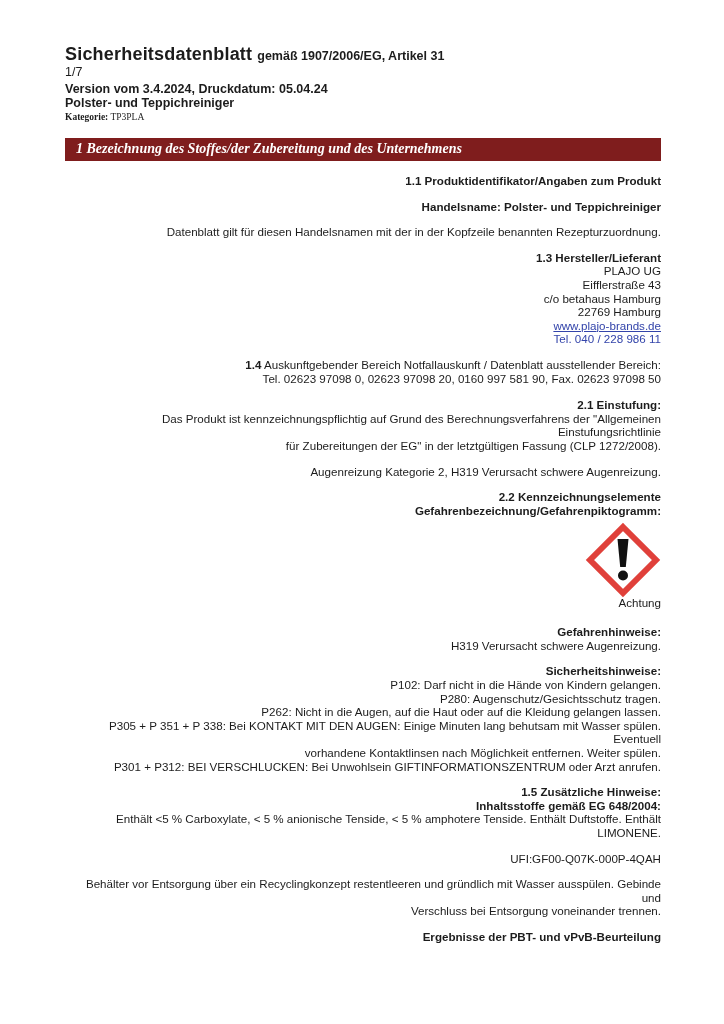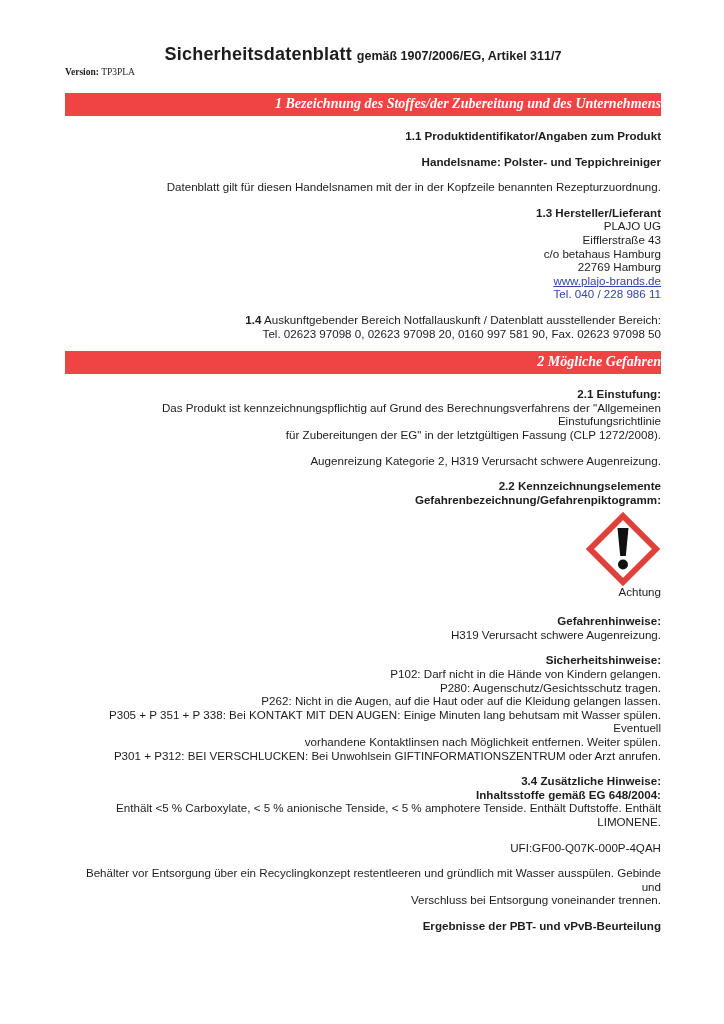--- a/index.html
+++ b/index.html
@@ -8,42 +8,41 @@
     width: 724px; height: 1024px;
     font-family: "Liberation Sans", "DejaVu Sans", sans-serif;
     color: #1c1c1c;
     overflow: hidden;
     position: relative;
   }
   .page {
     padding: 44px 63px 0 65px;
   }
   
-  .hdr-row { display: flex; justify-content: center; align-items: baseline; }
+  .hdr-row { display: flex; justify-content: flex-start; align-items: baseline; flex-direction: column; }
   .hdr-title-main { font-size: 18px; font-weight: bold; letter-spacing: 0.2px; }
   .hdr-title-suffix { font-size: 12.5px; font-weight: bold; margin-left: 5px; }
-  .hdr-page { font-size: 12.5px; font-weight: bold; }
+  .hdr-page { font-size: 12.5px; font-weight: normal; }
   .hdr-version { font-size: 12.5px; font-weight: bold; margin-top: 3px; }
   .hdr-product { font-size: 12.5px; font-weight: bold; }
   .hdr-rezeptur {
     font-family: "Liberation Serif", "DejaVu Serif", serif;
     font-size: 9.5px; margin-top: 2px;
   }
   .hdr-rezeptur .lbl { font-weight: bold; }
   
   .banner {
-    background: #ef4444;
+    background: #7f1d1d;
     color: #ffffff;
     font-family: "Liberation Serif", "DejaVu Serif", serif;
     font-style: italic;
     font-weight: bold;
     font-size: 14px;
     padding: 3px 0 4px 11px;
     margin-top: 16px;
-    text-align: right;
   }
   .banner-2 { margin-top: 11px; }
   
   .txt { font-size: 11.6px; line-height: 13.6px; white-space: pre-line; text-align: right; }
   .b { font-weight: bold; }
   .gap { margin-top: 12px; padding-left: 16px; }
   .first { margin-top: 13px; }
   a.doclink {
     color: #3344aa; font-weight: normal; text-decoration: underline; cursor: pointer;
   }
@@ -57,22 +56,26 @@
 
 <div class="page">
 
   <div>
     <div class="hdr-row">
       <div>
         <span class="hdr-title-main">Sicherheitsdatenblatt</span><span class="hdr-title-suffix">gemäß 1907/2006/EG, Artikel 31</span>
       </div>
       <div class="hdr-page">1/7</div>
     </div>
+    <div class="hdr-row">
+      <div class="hdr-version">Version vom 3.4.2024, Druckdatum: 05.04.24</div>
+      <div class="hdr-product">Polster- und Teppichreiniger</div>
+    </div>
     <div class="hdr-rezeptur">
-      <span class="lbl">Version:</span>
+      <span class="lbl">Kategorie:</span>
       <span>TP3PLA</span>
     </div>
   </div>
 
   <div class="banner">1 Bezeichnung des Stoffes/der Zubereitung und des Unternehmens</div>
 
   <div class="txt b first">1.1 Produktidentifikator/Angaben zum Produkt</div>
 
   <div class="txt b gap">Handelsname: Polster- und Teppichreiniger</div>
 
@@ -83,21 +86,20 @@
   <div class="txt">PLAJO UG</div>
   <div class="txt">Eifflerstraße 43</div>
   <div class="txt">c/o betahaus Hamburg</div>
   <div class="txt">22769 Hamburg</div>
   <div class="txt"><a class="doclink">www.plajo-brands.de</a></div>
   <div class="txt bluetxt">Tel. 040 / 228 986 11</div>
 
   <div class="txt gap"><span class="b">1.4</span><span> Auskunftgebender Bereich Notfallauskunft / Datenblatt ausstellender Bereich:</span></div>
   <div class="txt">Tel. 02623 97098 0, 02623 97098 20, 0160 997 581 90, Fax. 02623 97098 50</div>
 
-  <div class="banner banner-2">2 Mögliche Gefahren</div>
 
   <div class="txt b first">2.1 Einstufung:</div>
   <div class="txt">Das Produkt ist kennzeichnungspflichtig auf Grund des Berechnungsverfahrens der "Allgemeinen Einstufungsrichtlinie
 für Zubereitungen der EG" in der letztgültigen Fassung (CLP 1272/2008).</div>
 
   <div class="txt gap">Augenreizung Kategorie 2, H319 Verursacht schwere Augenreizung.</div>
 
   <div class="txt b gap">2.2 Kennzeichnungselemente</div>
   <div class="txt b">Gefahrenbezeichnung/Gefahrenpiktogramm:</div>
 
@@ -114,21 +116,21 @@
   <div class="txt">H319 Verursacht schwere Augenreizung.</div>
 
   <div class="txt b gap">Sicherheitshinweise:</div>
   <div class="txt">P102: Darf nicht in die Hände von Kindern gelangen.</div>
   <div class="txt">P280: Augenschutz/Gesichtsschutz tragen.</div>
   <div class="txt">P262: Nicht in die Augen, auf die Haut oder auf die Kleidung gelangen lassen.</div>
   <div class="txt">P305 + P 351 + P 338: Bei KONTAKT MIT DEN AUGEN: Einige Minuten lang behutsam mit Wasser spülen. Eventuell
 vorhandene Kontaktlinsen nach Möglichkeit entfernen. Weiter spülen.</div>
   <div class="txt">P301 + P312: BEI VERSCHLUCKEN: Bei Unwohlsein GIFTINFORMATIONSZENTRUM oder Arzt anrufen.</div>
 
-  <div class="txt b gap">3.4 Zusätzliche Hinweise:</div>
+  <div class="txt b gap">1.5 Zusätzliche Hinweise:</div>
   <div class="txt b">Inhaltsstoffe gemäß EG 648/2004:</div>
   <div class="txt">Enthält &lt;5 % Carboxylate, &lt; 5 % anionische Tenside, &lt; 5 % amphotere Tenside. Enthält Duftstoffe. Enthält LIMONENE.</div>
 
   <div class="txt gap">UFI:GF00-Q07K-000P-4QAH</div>
 
   <div class="txt gap">Behälter vor Entsorgung über ein Recyclingkonzept restentleeren und gründlich mit Wasser ausspülen. Gebinde und
 Verschluss bei Entsorgung voneinander trennen.</div>
 
   <div class="txt b gap">Ergebnisse der PBT- und vPvB-Beurteilung</div>
 

